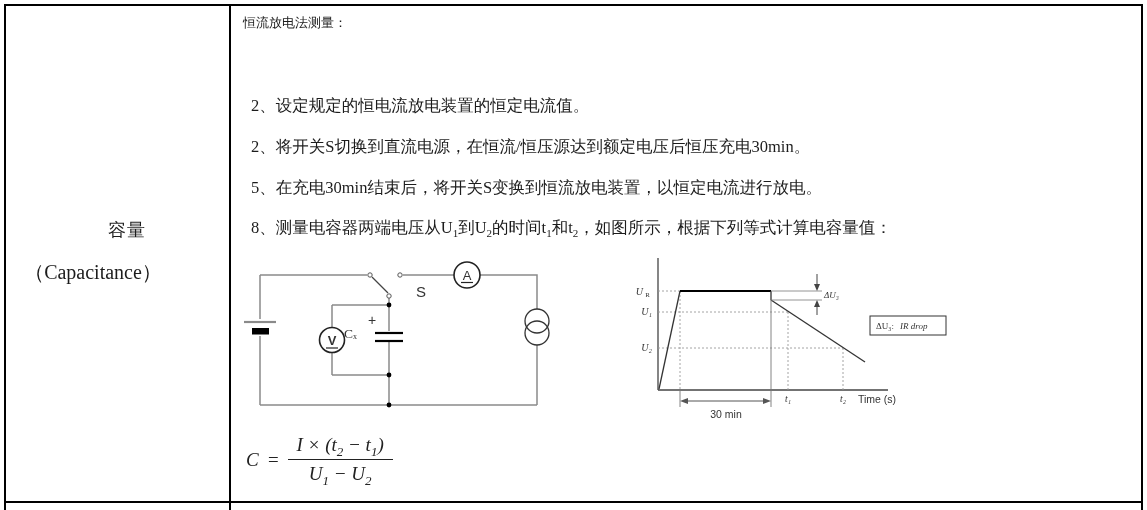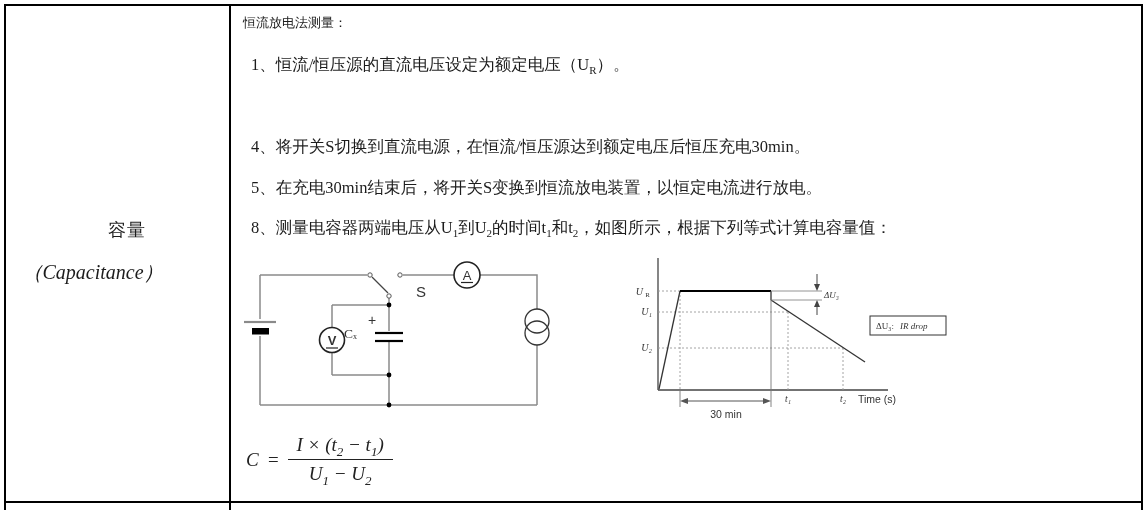--- a/index.html
+++ b/index.html
@@ -6,21 +6,21 @@
   .page{position:relative;width:1147px;height:510px;background:#fff;overflow:hidden;
         font-family:"Liberation Serif","DejaVu Serif",serif;color:#1c1c1c;}
   
   .tbl-outer{position:absolute;left:4px;top:4px;width:1135px;height:504px;
              border-left:2px solid #000;border-top:2px solid #000;border-right:2px solid #000;}
   .col-divider{position:absolute;left:229px;top:4px;width:2px;height:506px;background:#000;}
   .row-divider{position:absolute;left:4px;top:501px;width:1137px;height:2px;background:#000;}
   
   .lc-zh{position:absolute;left:5px;top:218px;width:244px;text-align:center;
          font-size:18px;letter-spacing:1px;}
-  .lc-en{position:absolute;left:5px;top:259px;width:176px;text-align:center;font-size:20px;font-style:italic;}
+  .lc-en{position:absolute;left:5px;top:259px;width:176px;text-align:center;font-size:20px;}
   
   .heading{position:absolute;left:243px;top:14px;font-size:13px;white-space:nowrap;}
   .step{position:absolute;left:251px;font-size:16.5px;white-space:nowrap;}
   .step sub{font-size:11px;line-height:0;}
   .s1{top:54px;} .s2{top:95px;} .s3{top:136px;} .s4{top:177px;} .s5{top:217px;}
   
   .circuit-svg{position:absolute;left:240px;top:255px;}
   .graph-svg{position:absolute;left:630px;top:253px;}
   
   .formula{position:absolute;left:246px;top:434px;display:flex;align-items:center;gap:8px;
@@ -38,23 +38,23 @@
 
   <div class="tbl-outer"></div>
   <div class="col-divider"></div>
   <div class="row-divider"></div>
 
   <div class="lc-zh">容量</div>
   <div class="lc-en">（Capacitance）</div>
 
   <div class="heading">恒流放电法测量：</div>
 
-  <div class="step s1"><span>1、恒流/恒压源的直流电压设定为额定电压（U</span><sub>R</sub><span>）。</span></div>
 
-  <div class="step s3">4、将开关S切换到直流电源，在恒流/恒压源达到额定电压后恒压充电30min。</div>
+  <div class="step s2">2、设定规定的恒电流放电装置的恒定电流值。</div>
+  <div class="step s3">2、将开关S切换到直流电源，在恒流/恒压源达到额定电压后恒压充电30min。</div>
   <div class="step s4">5、在充电30min结束后，将开关S变换到恒流放电装置，以恒定电流进行放电。</div>
 
   <div class="step s5"><span>8、测量电容器两端电压从U</span><sub>1</sub><span>到U</span><sub>2</sub><span>的时间t</span><sub>1</sub><span>和t</span><sub>2</sub><span>，如图所示，根据下列等式计算电容量值：</span></div>
 
   <svg class="circuit-svg" width="320" height="165" viewBox="0 0 320 165">
 
     <g stroke="#8a8a8a" stroke-width="1.5" fill="none">
       <path d="M20,20 H127"></path>
       <path d="M163,20 H214"></path>
       <path d="M240,20 H297 V54"></path>

